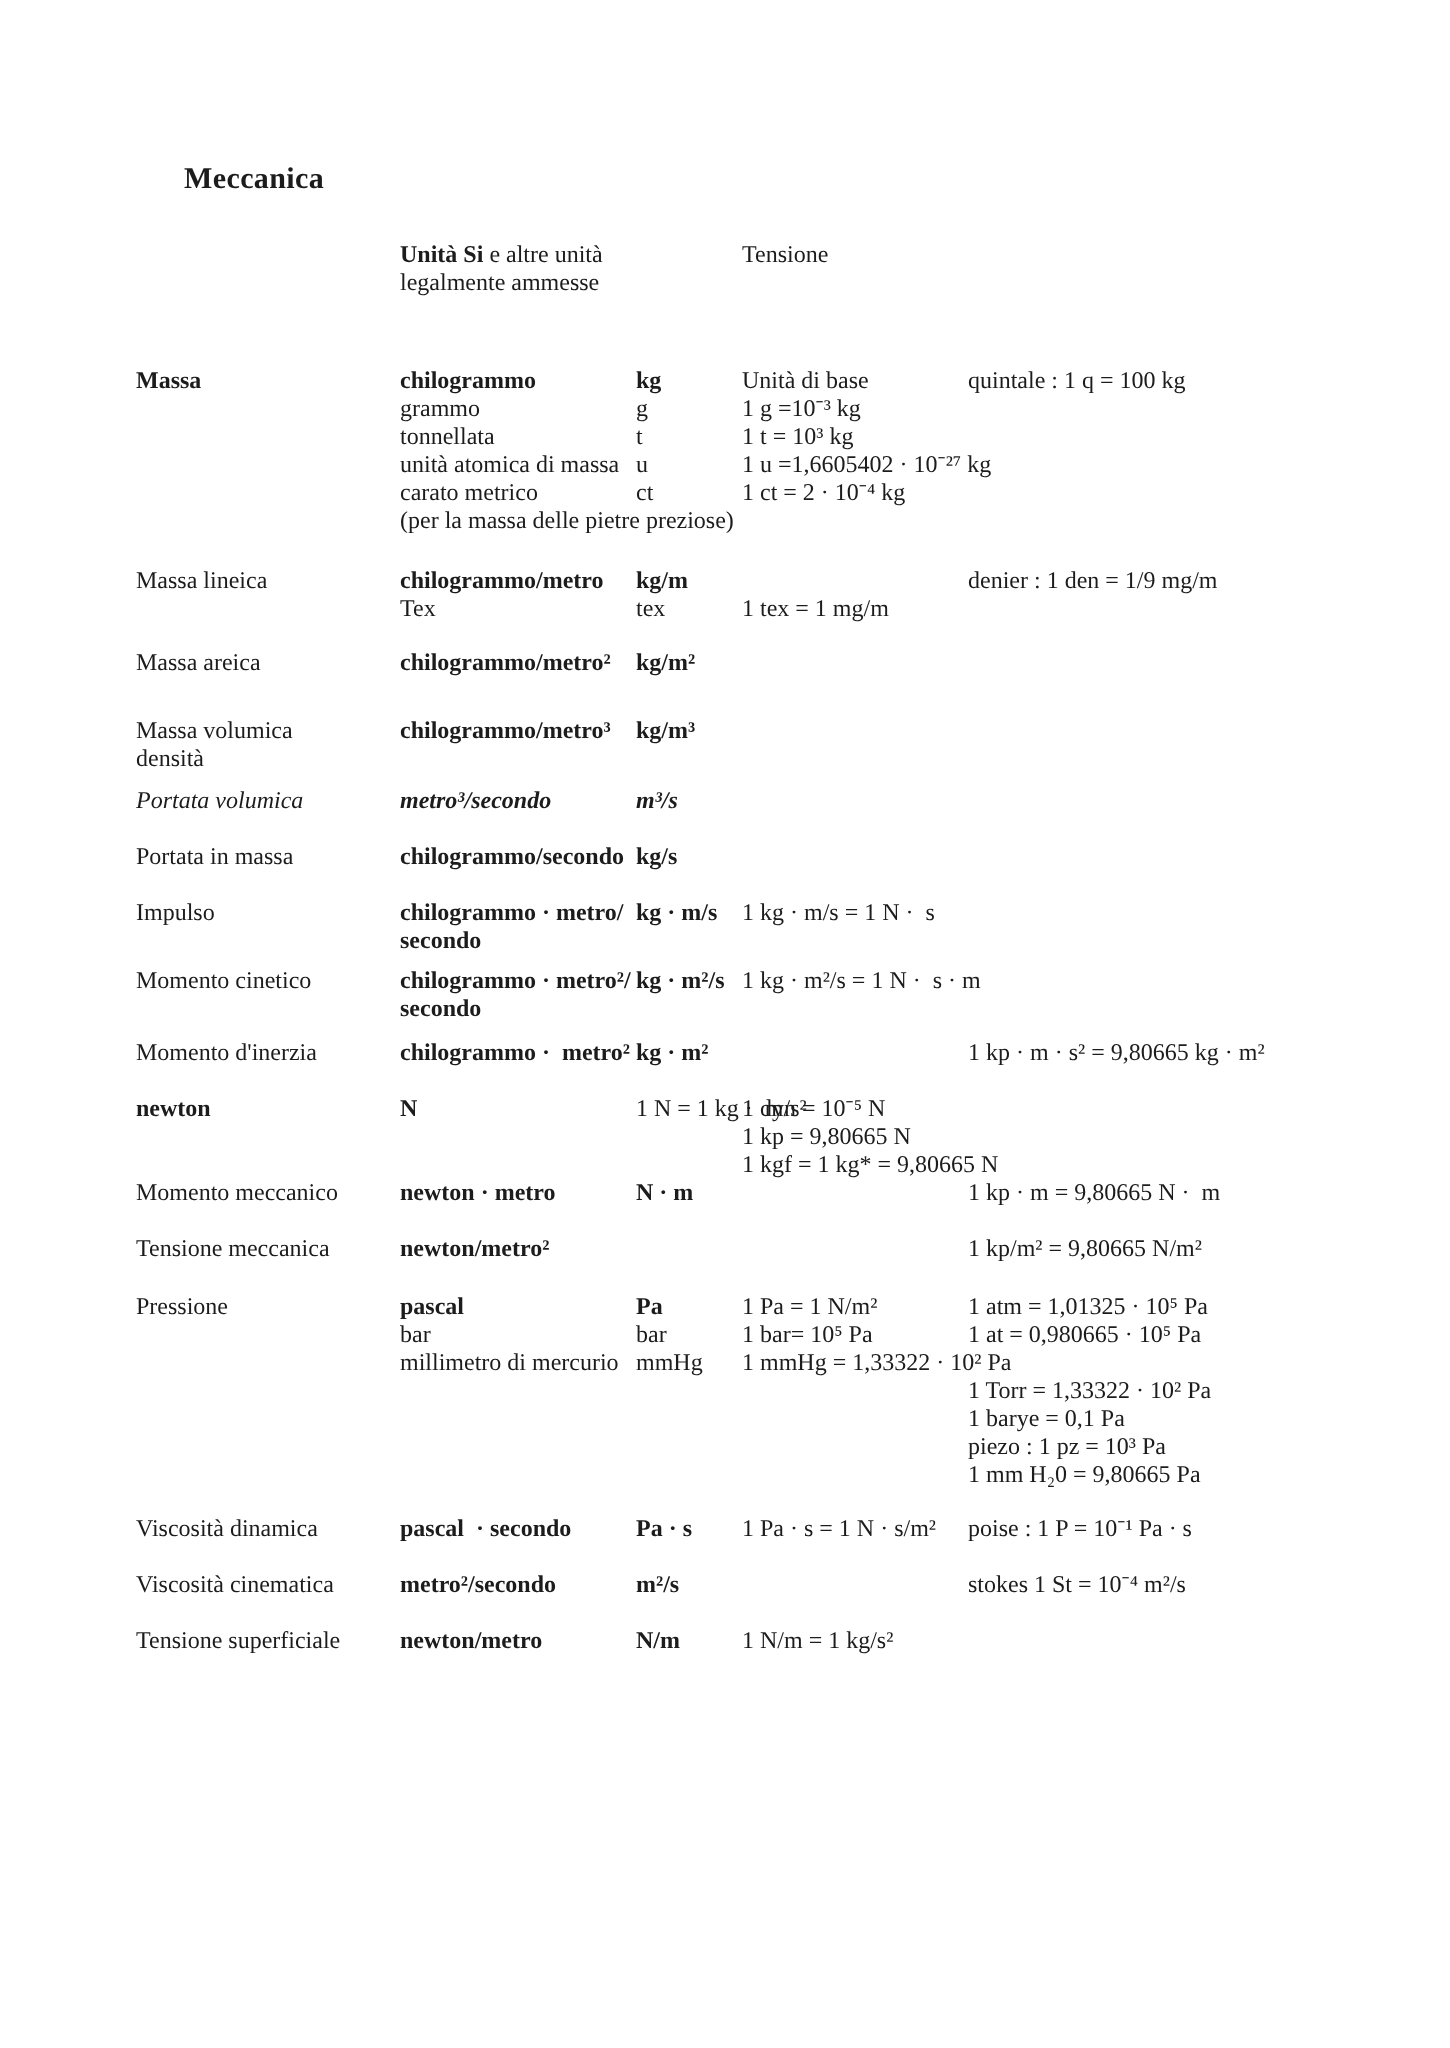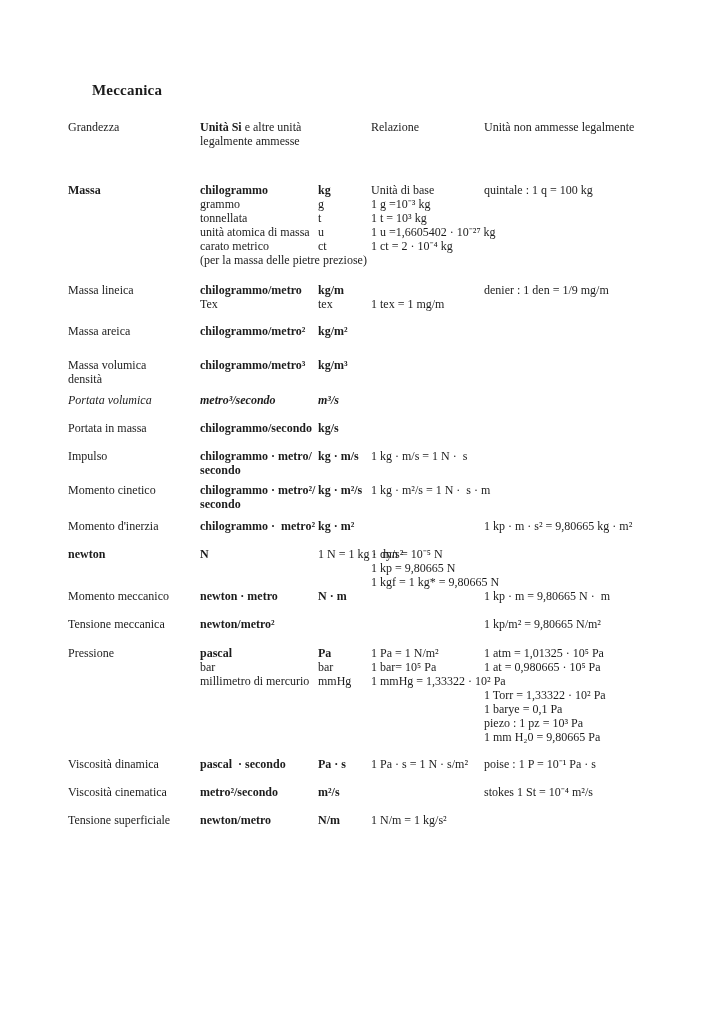--- a/index.html
+++ b/index.html
@@ -49,32 +49,26 @@
   }
 </style>
 </head>
 <body>
 
 <div class="page">
 
   <div class="doc-title">Meccanica</div>
 
   <div class="row" style="top:120px">
-    <div class="cell">
-      <div class="line">Grandezza</div>
-    </div>
     <div class="cell span2">
       <div class="line"><span class="b">Unità Si</span><span> e altre unità</span></div>
       <div class="line">legalmente ammesse</div>
     </div>
     <div class="cell col4">
-      <div class="line">Relazione</div>
-    </div>
-    <div class="cell">
-      <div class="line">Unità non ammesse legalmente</div>
+      <div class="line">Tensione</div>
     </div>
   </div>
 
 
   <div id="rows">
       <div class="row" style="top: 183px;">
         <div class="cell">
           <div class="line b">Massa</div>
         </div>
         <div class="cell">

